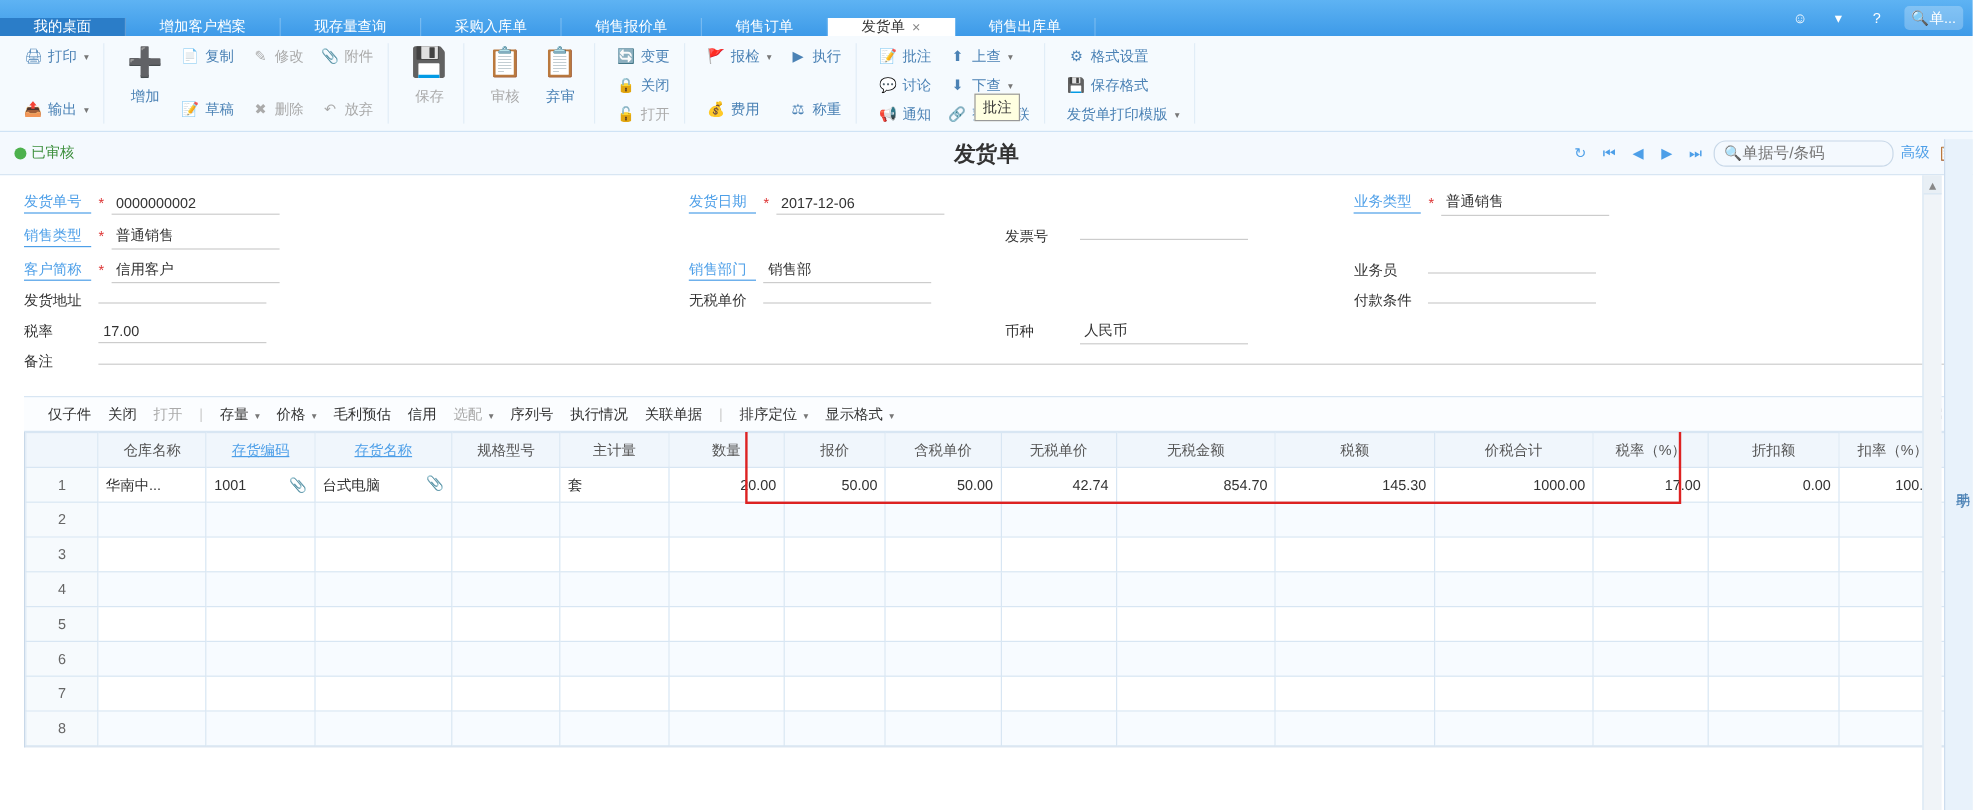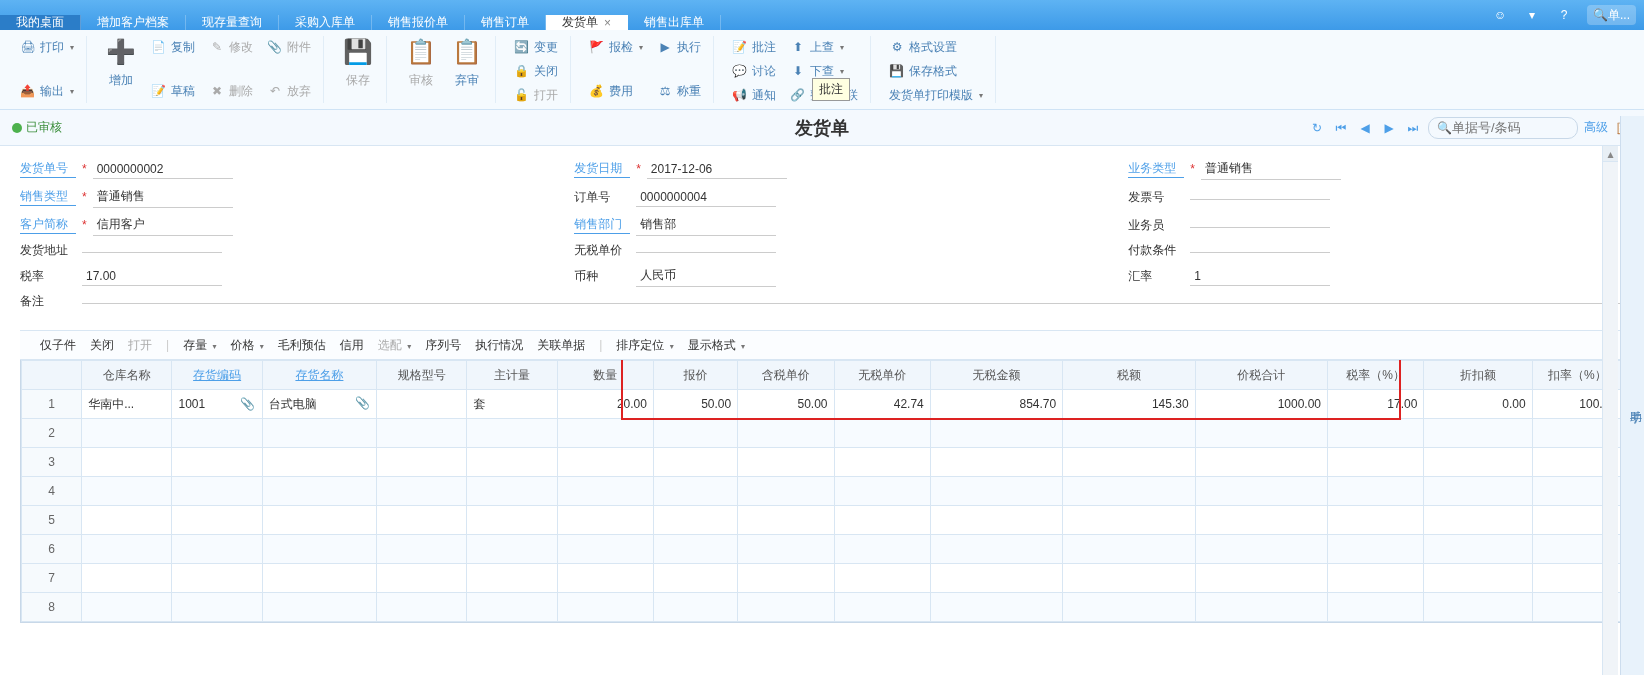--- a/index.html
+++ b/index.html
@@ -1,20 +1,20 @@
 <!DOCTYPE html>
 <html><head>
 <meta charset="utf-8">
 <style>
 * { box-sizing: border-box; margin: 0; padding: 0; }
 body { font-family: "Microsoft YaHei", sans-serif; font-size: 12px; background: #fff; color: #333; overflow: hidden; }
 
 
 .top-tabs { background: linear-gradient(#5eb3f3, #3d9ae8); height: 30px; display: flex; align-items: stretch; }
-.tab { padding: 0 16px; display: flex; align-items: center; color: #fff; border-right: 1px solid rgba(255,255,255,0.25); cursor: pointer; white-space: nowrap; margin-top: 15px; }
+.tab { padding: 0 28px; display: flex; align-items: center; color: #fff; border-right: 1px solid rgba(255,255,255,0.25); cursor: pointer; white-space: nowrap; margin-top: 15px; }
 .tab.first { background: #2b7dc8; }
 .tab.active { background: #fff; color: #333; }
 .tab-close { margin-left: 6px; color: #888; }
 .top-right { margin-left: auto; display: flex; align-items: center; gap: 14px; padding-right: 8px; color: #fff; }
 .top-right .ico { width: 18px; height: 18px; display: inline-flex; align-items: center; justify-content: center; }
 .search-mini { background: rgba(255,255,255,0.25); border-radius: 4px; height: 20px; display: flex; align-items: center; padding: 0 6px; color: #fff; }
 
 
 .ribbon { background: #f5fafe; border-bottom: 1px solid #cfe3f5; padding: 6px 8px; display: flex; gap: 6px; height: 80px; }
 .rgroup { border-right: 1px solid #e1edf7; padding: 0 8px; display: flex; gap: 6px; align-items: flex-start; }
@@ -307,26 +307,20 @@
   <div class="form-row">
     <div class="form-col">
       <div class="field">
           <span class="field-label underline">销售类型</span>
           <span class="req">*</span>
           <span class="field-value">普通销售</span>
         </div>
     </div>
     <div class="form-col">
       <div class="field">
-          <span class="field-label">订单号</span>
-          <span class="field-value">0000000004</span>
-        </div>
-    </div>
-    <div class="form-col">
-      <div class="field">
           <span class="field-label">发票号</span>
           <span class="field-value"></span>
         </div>
     </div>
   </div>
   <div class="form-row">
     <div class="form-col">
       <div class="field">
           <span class="field-label underline">客户简称</span>
           <span class="req">*</span>
@@ -370,26 +364,20 @@
     <div class="form-col">
       <div class="field">
           <span class="field-label">税率</span>
           <span class="field-value">17.00</span>
         </div>
     </div>
     <div class="form-col">
       <div class="field">
           <span class="field-label">币种</span>
           <span class="field-value">人民币</span>
-        </div>
-    </div>
-    <div class="form-col">
-      <div class="field">
-          <span class="field-label">汇率</span>
-          <span class="field-value">1</span>
         </div>
     </div>
   </div>
   <div class="form-row">
     <div class="field" style="flex:1">
         <span class="field-label">备注</span>
         <span class="field-value" style="flex:1"></span>
       </div>
   </div>
 </div>

